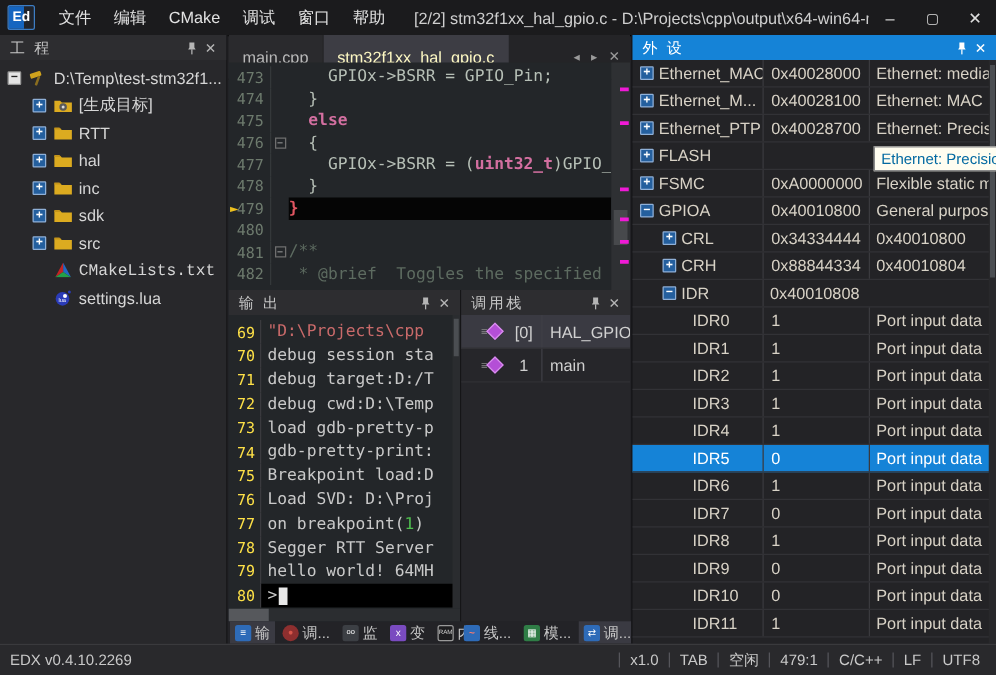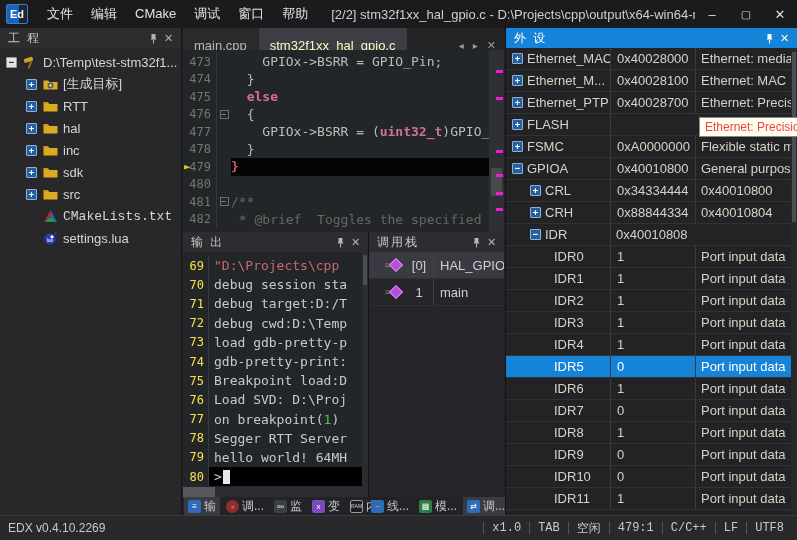--- a/index.html
+++ b/index.html
@@ -120,30 +120,30 @@
   .pc-name{width:105px;flex:none;display:flex;align-items:center;gap:4px;overflow:hidden;
            border-right:1px solid #3a3a3e;box-sizing:border-box;white-space:nowrap;}
   .pc-value{width:85px;flex:none;display:flex;align-items:center;padding-left:6px;overflow:hidden;
             border-right:1px solid #3a3a3e;box-sizing:border-box;white-space:nowrap;}
   .pc-desc{flex:1;display:flex;align-items:center;padding-left:5px;overflow:hidden;white-space:nowrap;}
   .prow.selected{background:#1583d7;color:#fff;}
   #periph-vscroll{position:absolute;right:0;top:20px;width:6px;height:467px;background:#28282b;}
   #periph-vscroll .thumb{position:absolute;left:1px;top:4px;width:4px;height:170px;background:#4b4e52;}
   
   #tooltip{position:absolute;left:699px;top:117px;width:98px;height:20px;background:#fffdf0;
-           border:1px solid #8a8a8a;border-right:none;color:#ef4444;font-size:12px;display:flex;
+           border:1px solid #8a8a8a;border-right:none;color:#0369a1;font-size:12px;display:flex;
            align-items:center;padding-left:5px;white-space:nowrap;overflow:hidden;z-index:50;box-sizing:border-box;}
   
   #statusbar{position:absolute;left:0;top:515px;width:797px;height:25px;background:#29292c;
              border-top:1px solid #3a3a3d;display:flex;align-items:center;font-size:12px;
              color:#c9c9c9;box-sizing:border-box;}
   #status-left{margin-left:8px;}
   #status-right{margin-left:auto;display:flex;align-items:center;margin-right:6px;}
   .st-sep{width:1px;height:12px;background:#55555a;margin:0 1px;}
-  .st-item{padding:0 7px;white-space:nowrap;font-family:Liberation Mono, monospace;}
+  .st-item{padding:0 7px;white-space:nowrap;}
   svg{display:block;}
 </style>
 </head>
 <body>
 
 <div id="app">
 
   <div id="titlebar">
     <div id="logo">Ed</div>
     <div id="menubar">

